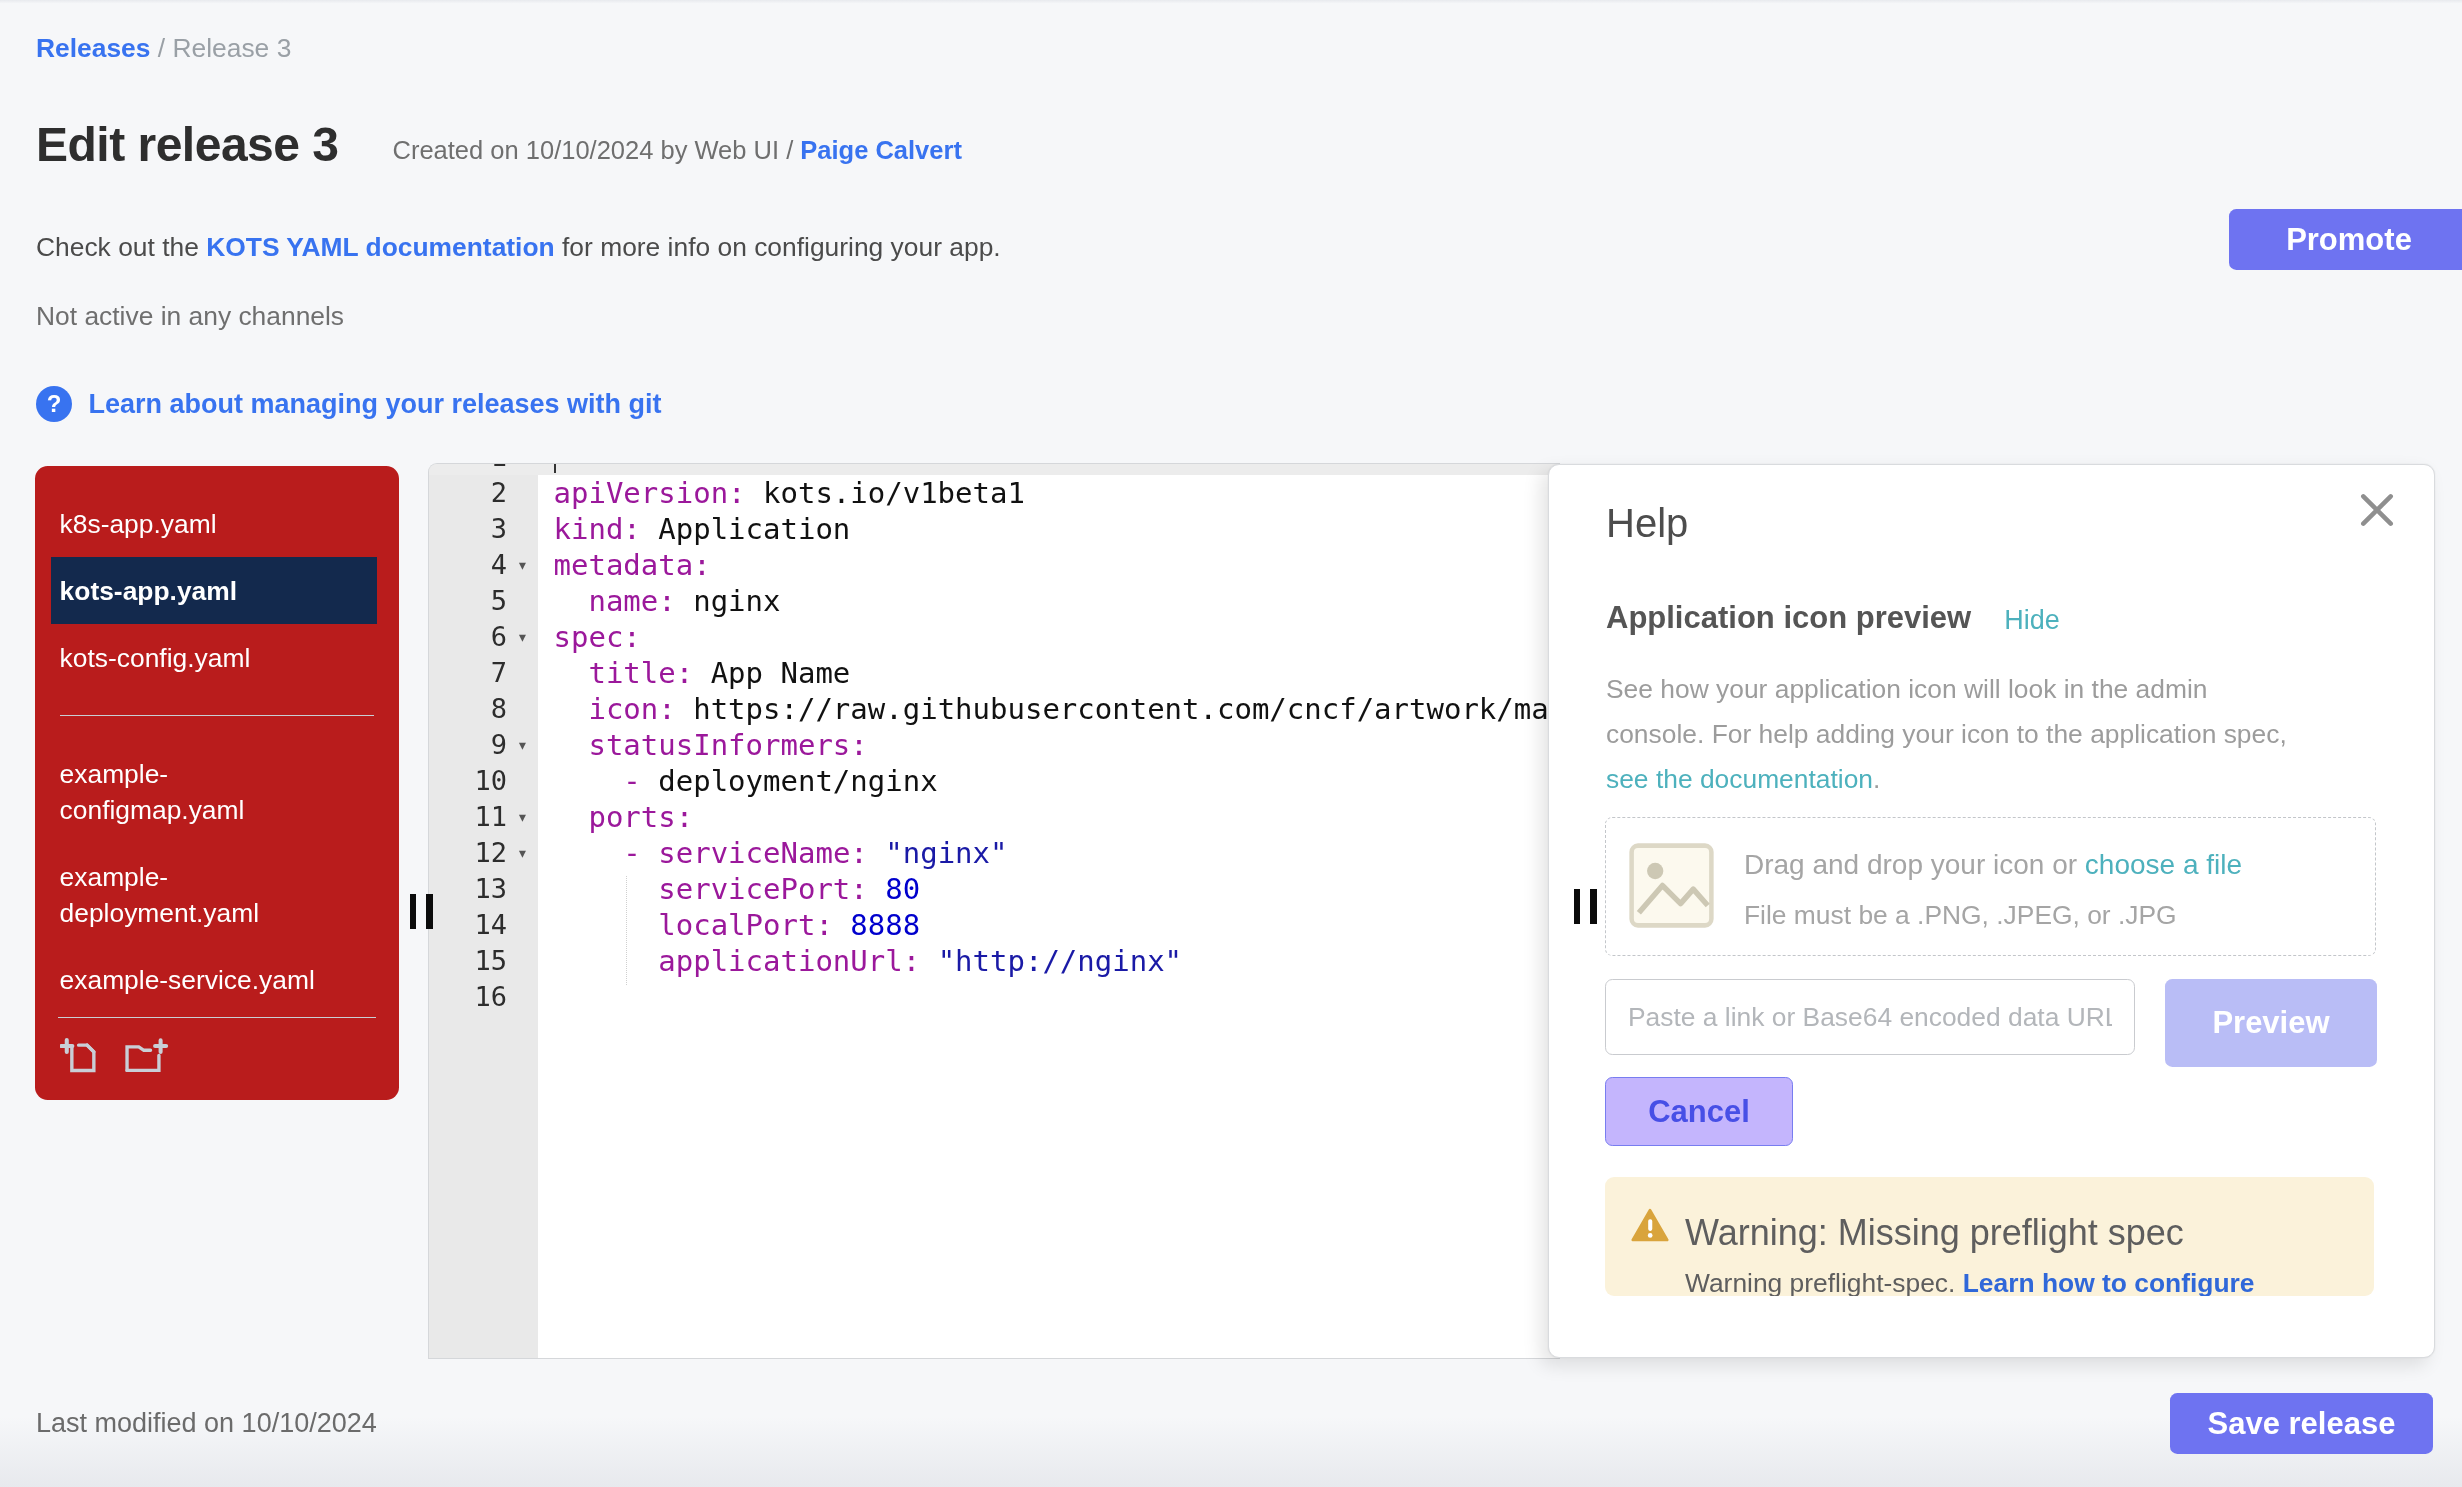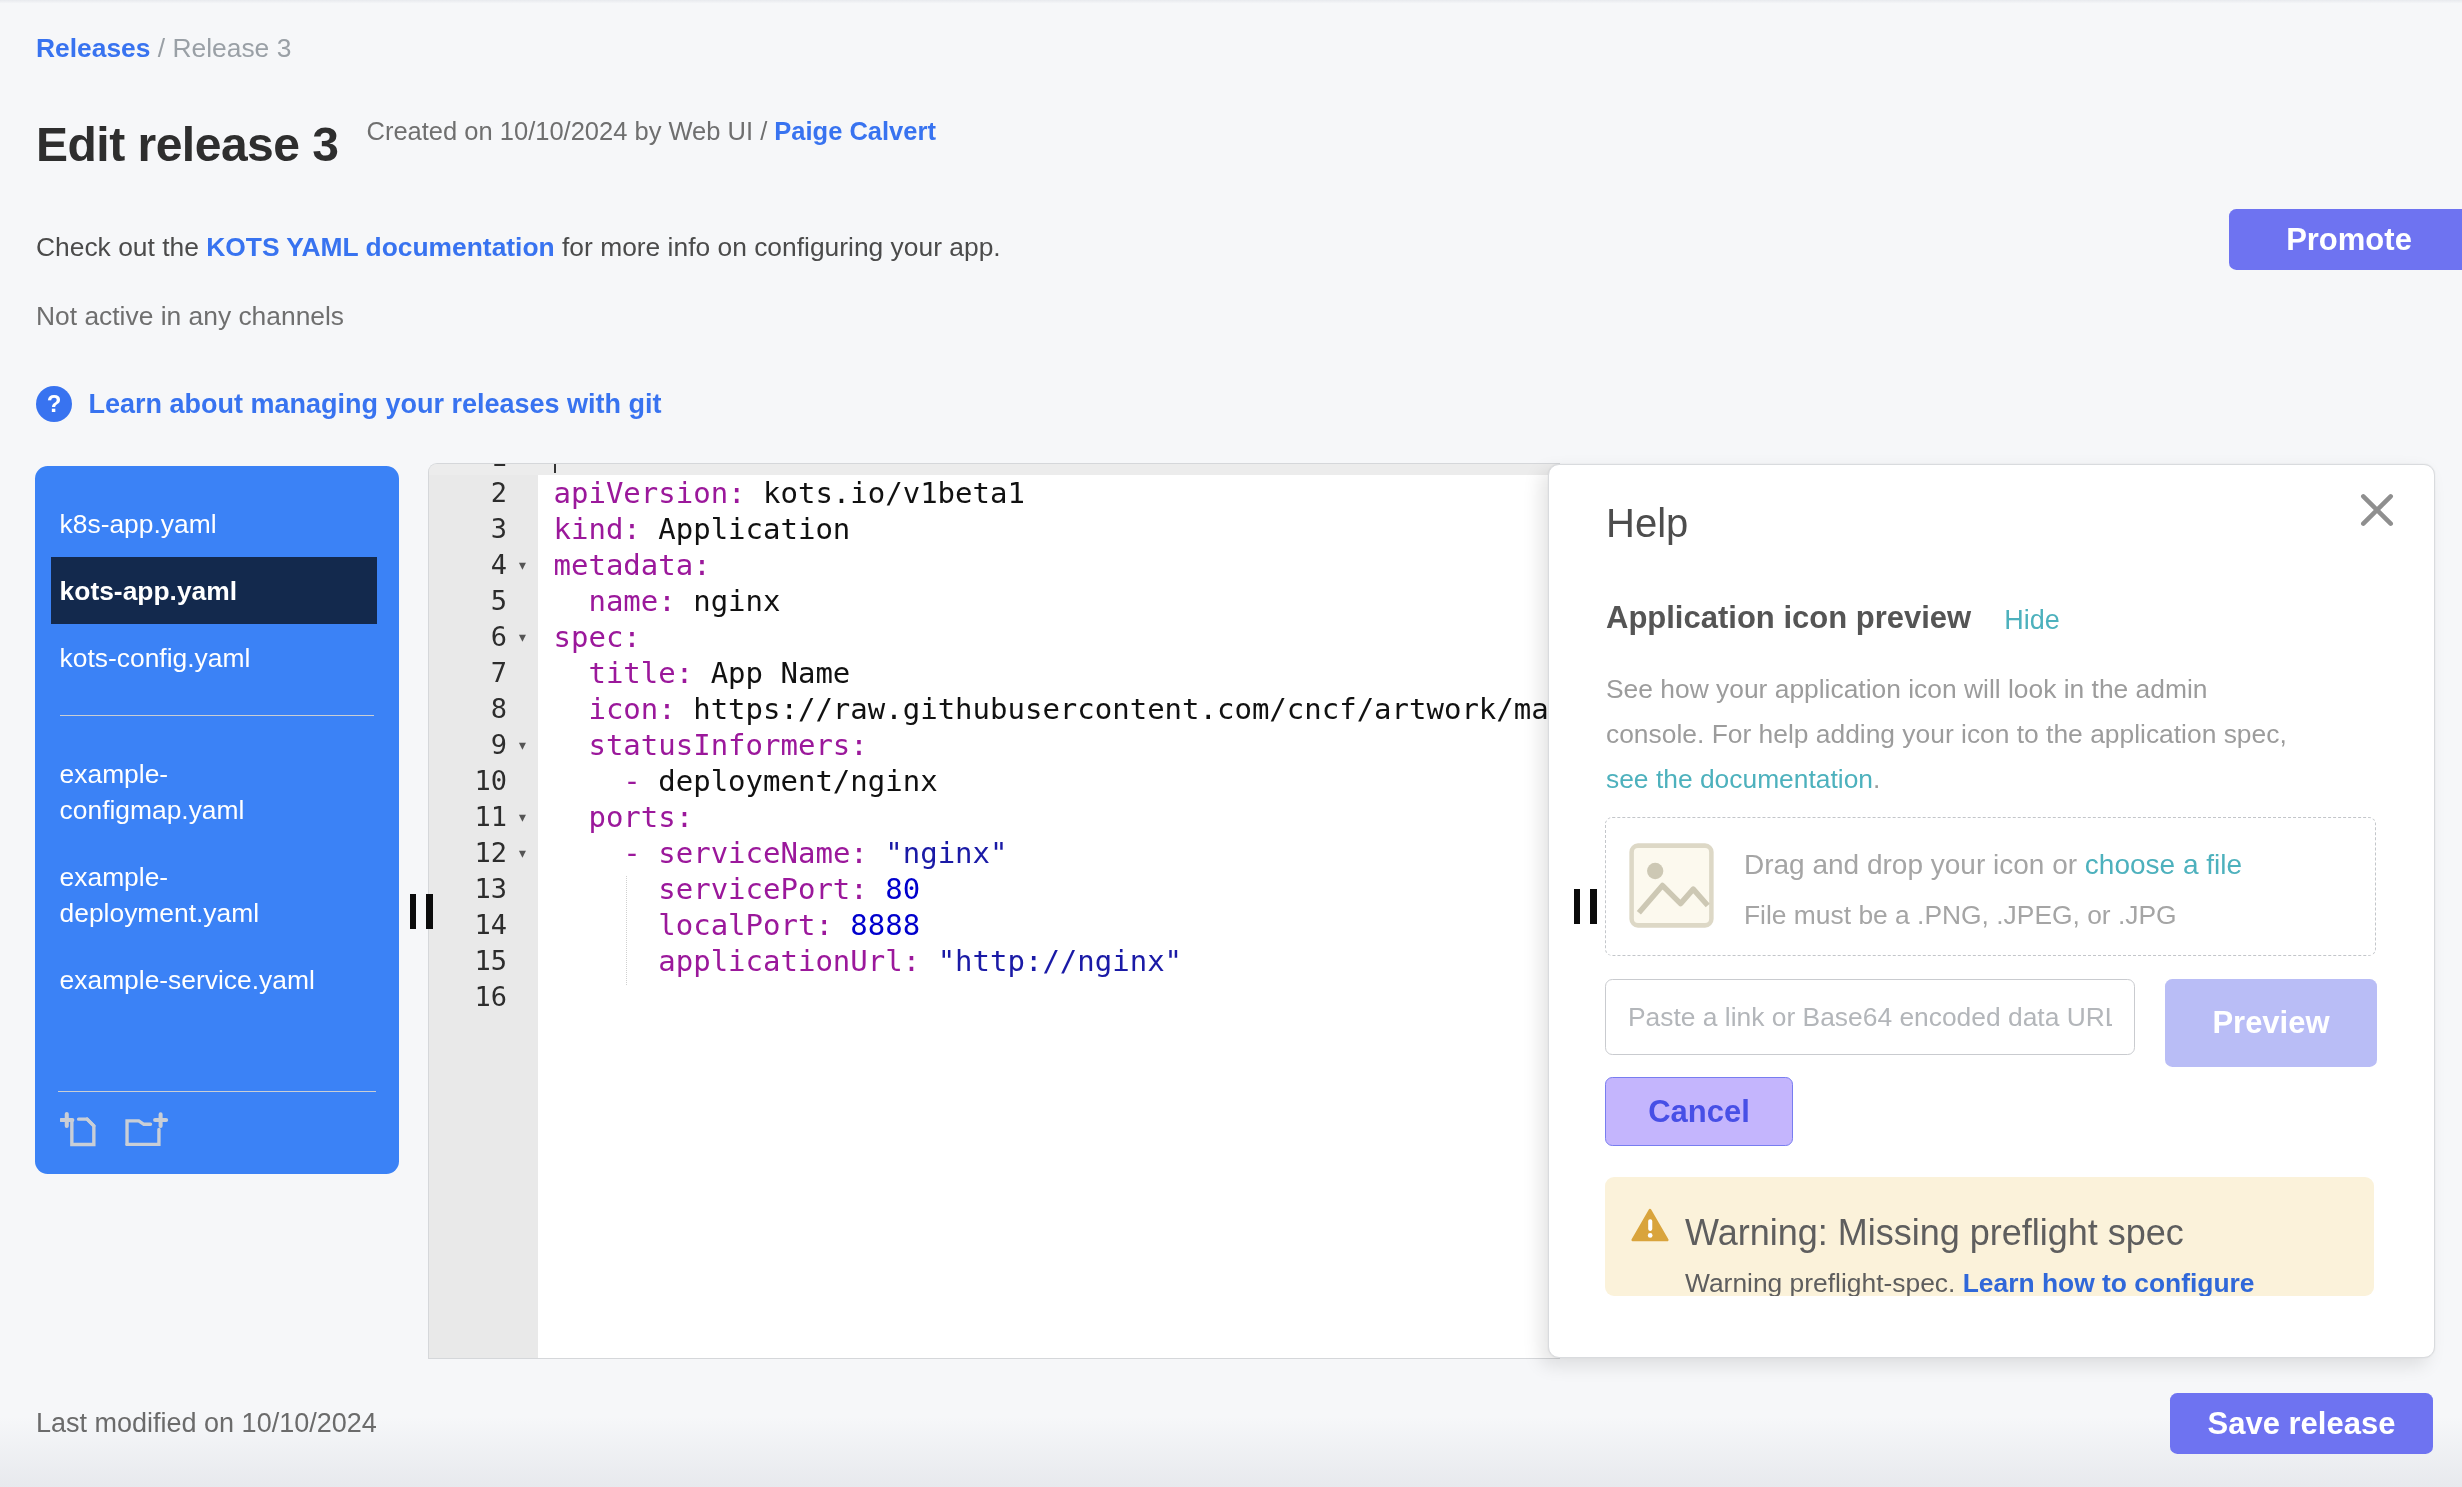--- a/index.html
+++ b/index.html
@@ -11,37 +11,37 @@
   }
   .abs{position:absolute;}
   a{text-decoration:none;cursor:pointer;}
   .blue{color:#3873f0;}
   .teal{color:#4db1bd;}
 
   
   .breadcrumb{left:36px;top:33px;font-size:26.4px;}
   .breadcrumb .crumb-link{color:#3873f0;font-weight:600;}
   .breadcrumb .crumb-sep,.breadcrumb .crumb-cur{color:#9aa0a6;}
-  .title-row{left:36px;top:117px;display:flex;align-items:flex-start;gap:28px;}
+  .title-row{left:36px;top:117px;display:flex;align-items:flex-end;gap:54px;}
   .page-title{font-size:48px;font-weight:800;color:#2e2e2e;letter-spacing:-0.5px;line-height:56px;}
   .created{font-size:25.5px;color:#6f6f6f;padding-bottom:8.2px;}
   .created .blue{font-weight:600;}
   .intro{left:36px;top:232px;font-size:26.4px;color:#4b4b4b;}
   .intro .blue{font-weight:600;}
   .not-active{left:36px;top:301px;font-size:26.4px;color:#6f6f6f;}
   .git-row{left:36px;top:386px;display:flex;align-items:center;gap:16.4px;font-size:27px;font-weight:600;color:#3873f0;}
   .q-icon{width:36px;height:36px;border-radius:50%;background:#3873f0;color:#fff;display:flex;align-items:center;justify-content:center;font-size:24px;font-weight:700;}
 
   .btn{display:flex;align-items:center;justify-content:center;border:none;border-radius:7.3px;
        background:#6e73f1;color:#fff;font-weight:700;font-size:31px;font-family:inherit;cursor:pointer;}
   .promote-btn{left:2229px;top:209px;width:240px;height:61px;}
   .save-btn{left:2170px;top:1393px;width:263px;height:61px;}
 
   
-  .file-tree{left:35px;top:466px;width:364px;height:708px;background:#3b82f6;border-radius:12.7px;z-index:1;}
+  .file-tree{left:35px;top:466px;width:364px;height:634px;background:#b91c1c;border-radius:12.7px;z-index:1;}
   .tree-items{padding-top:24px;}
   .file-item{margin-left:16.4px;padding:15.5px 35px 15.5px 8.2px;width:282px;
              color:#fff;font-size:26.4px;line-height:36px;cursor:pointer;}
   .file-item.selected{background:#13294d;font-weight:700;}
   .tree-divider{border-top:0.9px solid #c9ced4;margin:24px 24.6px;}
   .tree-bottom{position:absolute;bottom:0;left:0;right:0;border-top:0.9px solid #c9ced4;
                margin:0 23px;padding:18px 1.8px 22px 1.8px;display:flex;gap:18px;align-items:center;}
   .tree-bottom svg{cursor:pointer;}
 
   

